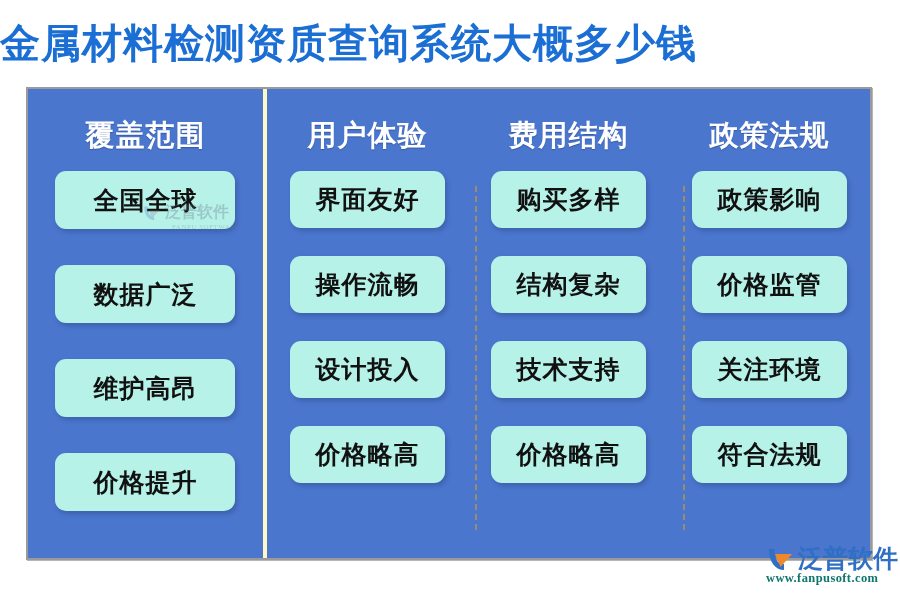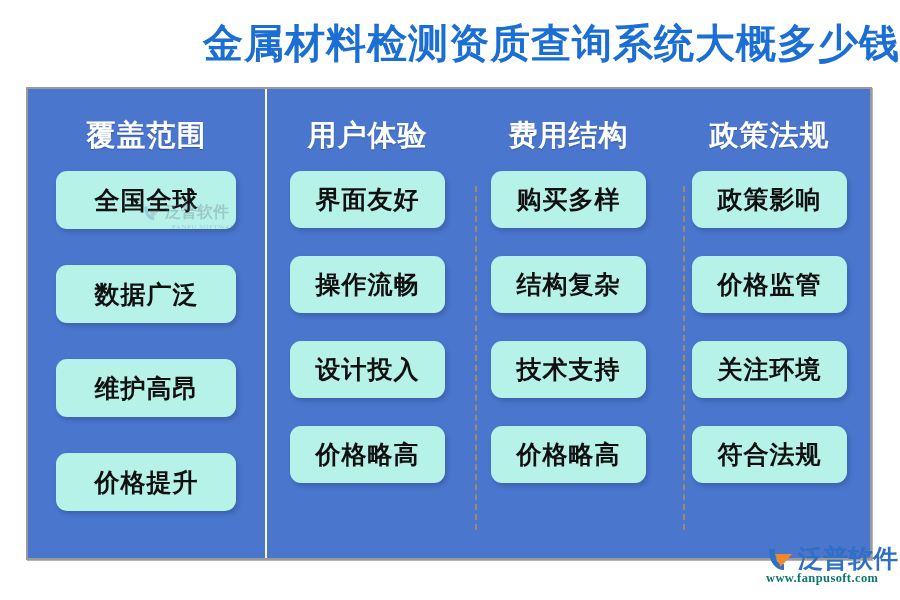--- a/index.html
+++ b/index.html
@@ -14,21 +14,21 @@
     overflow: hidden;
     position: relative;
   }
 
   
   .title {
     position: absolute;
     left: 0;
     top: 18px;
     width: 900px;
-    text-align: right;
+    text-align: left;
     font-size: 40px;
     font-weight: bold;
     letter-spacing: 1px;
     color: #1b6fd4;
     line-height: 52px;
     white-space: nowrap;
   }
 
   
   .panel {
@@ -51,21 +51,21 @@
     height: 100%;
     box-sizing: border-box;
     display: flex;
     flex-direction: column;
     align-items: center;
   }
   .col-wide { width: 240px; }
   .col-narrow { width: 202px; }
 
   
-  .col-wide { border-right: 2px solid #fef9c3; }
+  .col-wide { border-right: 4px solid #fef9c3; }
 
   
   .divider-dashed {
     position: absolute;
     top: 97px;
     bottom: 28px;
     width: 0;
     border-left: 2px dashed #9b8c6e;
   }
   .divider-d1 { left: 447px; }

